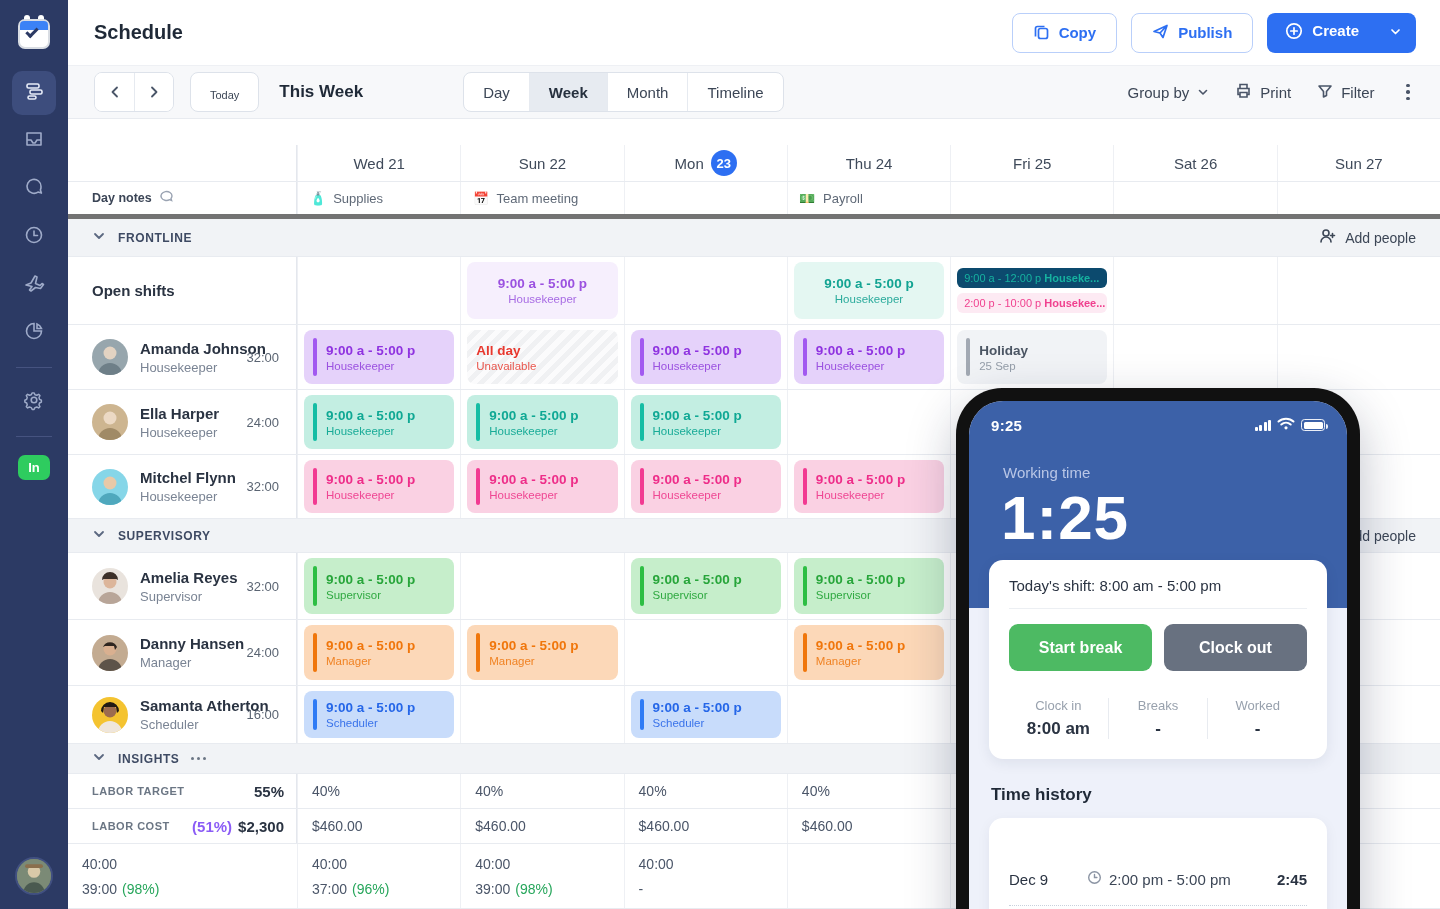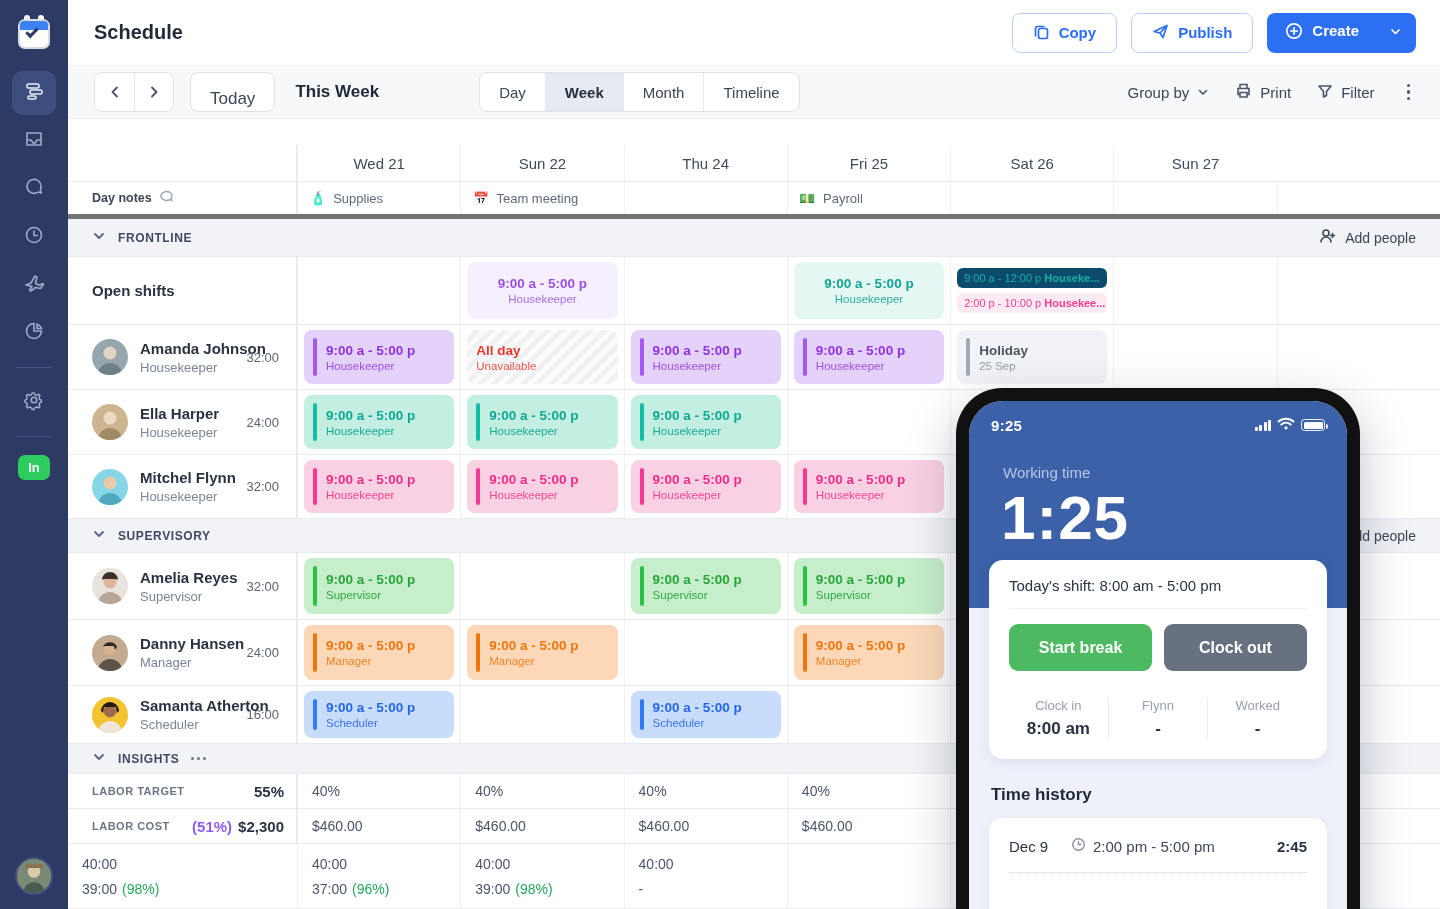--- a/index.html
+++ b/index.html
@@ -34,21 +34,21 @@
   .btn-create { display:flex; align-items:center; height:40px; border-radius:8px; background:#2d6ff2; color:#fff; font-size:15px; font-weight:bold; cursor:pointer; overflow:hidden; }
   .btn-create .create-main { display:flex; align-items:flex-start; gap:9px; padding:0 16px 0 18px; }
   .btn-create .create-caret { padding:0 14px; display:flex; align-items:center; }
   .btn-create svg { stroke:#fff; fill:none; stroke-width:1.7; }
 
   .toolbar { height:54px; background:#f7f8fa; border-top:1px solid #eef0f4; border-bottom:1px solid #e8ebf0; display:flex; align-items:center; padding:0 24px 0 26px; gap:16px; }
   .nav-group { display:flex; border:1px solid #dde2ea; border-radius:8px; background:#fff; overflow:hidden; }
   .nav-btn { width:39px; height:38px; display:flex; align-items:center; justify-content:center; cursor:pointer; background:#fff; border:none; }
   .nav-btn + .nav-btn { border-left:1px solid #e6eaf0; }
   .nav-btn svg { stroke:#4a5568; fill:none; stroke-width:1.8; }
-  .btn-today { height:40px; padding:16px 19px; border:1px solid #dde2ea; border-radius:8px; background:#fff; font-size:17px; color:#3c4656; cursor:pointer; }
+  .btn-today { height:40px; padding:16px 19px; border:1px solid #dde2ea; border-radius:8px; background:#fff; font-size:11px; color:#3c4656; cursor:pointer; }
   .range-label { font-size:17px; font-weight:bold; color:#1f2937; margin-left:4px; }
   .view-switch { display:flex; border:1px solid #dde2ea; border-radius:8px; background:#fff; overflow:hidden; margin-left:auto; }
   .view-seg { padding:0 19px; height:38px; display:flex; align-items:center; font-size:15px; color:#3c4656; cursor:pointer; border-left:1px solid #e6eaf0; }
   .view-seg:first-child { border-left:none; }
   .view-seg.active { background:#e7ebf1; font-weight:bold; color:#26303e; }
   .toolbar-right { display:flex; align-items:center; gap:26px; margin-left:auto; }
   .view-switch { margin-left:84px; margin-right:auto; }
   .tb-link { display:flex; align-items:center; gap:8px; font-size:15px; color:#3c4656; cursor:pointer; }
   .tb-link svg { stroke:#4a5568; fill:none; stroke-width:1.6; }
   .kebab { display:flex; flex-direction:column; gap:3px; cursor:pointer; padding:4px 6px; }
@@ -163,21 +163,21 @@
   .p-btn { flex:1; height:47px; border:none; border-radius:9px; color:#fff; font-size:16px; font-weight:bold; font-family:"Liberation Sans",sans-serif; cursor:pointer; }
   .p-btn.green { background:#4dba63; }
   .p-btn.slate { background:#687180; }
   .stats-row { display:flex; margin-top:27px; }
   .stat { flex:1; text-align:center; }
   .stat + .stat { border-left:1px solid #e8ebf0; }
   .stat-label { font-size:13px; color:#98a1ad; }
   .stat-value { font-size:17px; font-weight:bold; color:#2a3342; margin-top:6px; }
   .history-title { margin:26px 22px 13px; font-size:17px; font-weight:bold; color:#1f2937; }
   .history-card { margin:0 20px; background:#fff; border-radius:14px; padding:19px 20px 60px; box-shadow:0 4px 14px rgba(30,40,70,.06); }
-  .history-row { display:flex; align-items:center; gap:10px; font-size:15px; color:#2a3342; padding-bottom:17px; border-bottom:1px dotted #c9d1dd; }
+  .history-row { display:flex; align-items:center; gap:26px; font-size:15px; color:#2a3342; padding-bottom:17px; border-bottom:1px dotted #c9d1dd;margin-top:33px; }
   .hist-date { min-width:52px; }
   .hist-range { color:#3c4656; display:flex; align-items:center; gap:7px; }
   .hist-range svg { stroke:#8b94a3; fill:none; stroke-width:1.4; }
   .hist-dur { margin-left:auto; font-weight:bold; }
 </style>
 </head>
 <body>
 
 <div class="root">
 
@@ -332,20 +332,24 @@
 
       <div class="grow day-header">
         <div class="cell namecol"></div>
         <div class="cell">
             <span>Wed 21</span>
           </div>
         <div class="cell">
             <span>Sun 22</span>
           </div>
         <div class="cell">
+            <span>Mon</span>
+            <span class="today-badge">23</span>
+          </div>
+        <div class="cell">
             <span>Thu 24</span>
           </div>
         <div class="cell">
             <span>Fri 25</span>
           </div>
         <div class="cell">
             <span>Sat 26</span>
           </div>
         <div class="cell">
             <span>Sun 27</span>
@@ -856,21 +860,21 @@
         <div class="btn-row">
           <button class="p-btn green">Start break</button>
           <button class="p-btn slate">Clock out</button>
         </div>
         <div class="stats-row">
           <div class="stat">
               <div class="stat-label">Clock in</div>
               <div class="stat-value">8:00 am</div>
             </div>
           <div class="stat">
-              <div class="stat-label">Flynn</div>
+              <div class="stat-label">Breaks</div>
               <div class="stat-value">-</div>
             </div>
           <div class="stat">
               <div class="stat-label">Worked</div>
               <div class="stat-value">-</div>
             </div>
         </div>
       </div>
 
       <div class="history-title">Time history</div>

